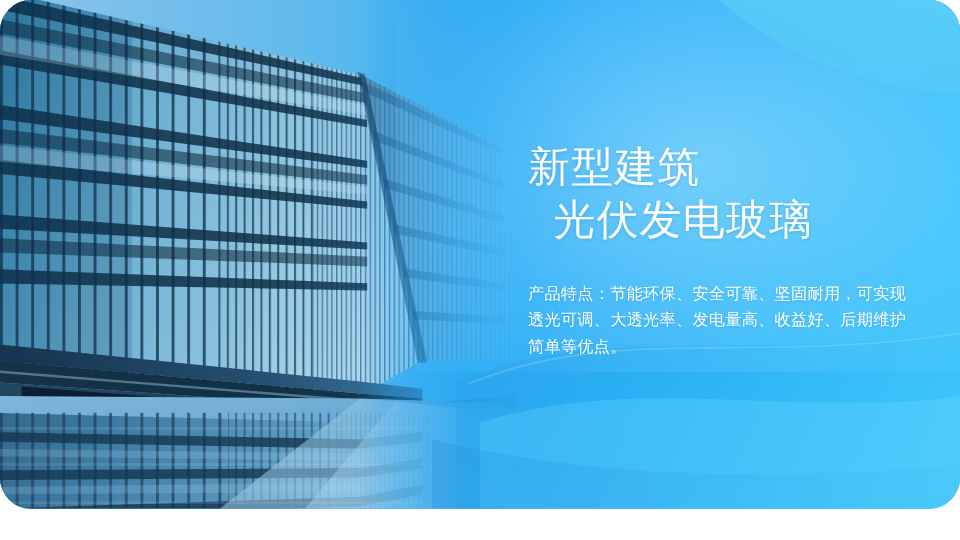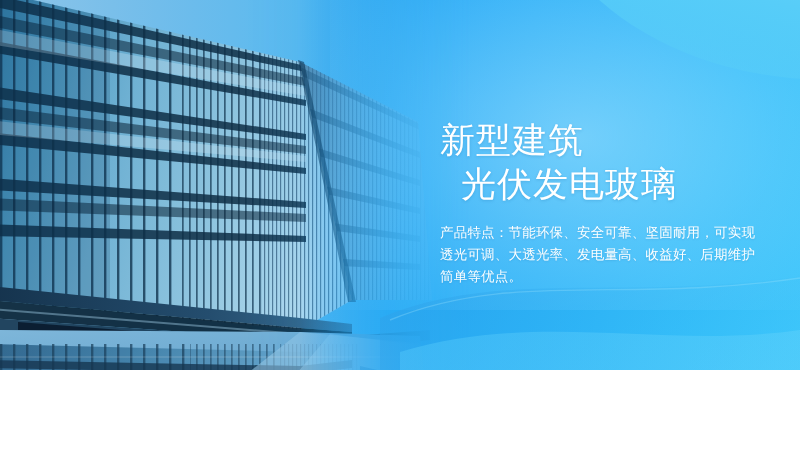--- a/index.html
+++ b/index.html
@@ -3,24 +3,25 @@
 <meta charset="utf-8">
 <style>
   html, body {
     margin: 0;
     padding: 0;
     background: #ffffff;
   }
   #banner {
     position: relative;
     width: 800px;
-    height: 370px;
+    height: 424px;
     overflow: hidden;
     font-family: "Liberation Sans", "DejaVu Sans", sans-serif;
     background: #1aa3ef;
+    border-radius: 26px;
   }
 
   
   .sky {
     position: absolute;
     inset: 0;
     background:
       linear-gradient(105deg,
         #2f8fd8 0%,
         #2b95e0 14%,
@@ -95,21 +96,21 @@
     color: #ffffff;
     font-size: 35px;
     font-weight: 300;
     line-height: 44px;
     letter-spacing: 1px;
     white-space: nowrap;
     text-shadow: 0 1px 3px rgba(20,90,150,0.22);
   }
   .headline .l2 { display:block;margin-left:21px; }
   .body-copy {
-    margin-top: 16px;
+    margin-top: 28px;
     color: #ffffff;
     font-size: 13.5px;
     font-weight: 400;
     line-height: 22px;
     letter-spacing: 0.2px;
     width: 326px;
     text-shadow: 0 1px 2px rgba(20,90,150,0.18);
   }
 </style>
 </head>

